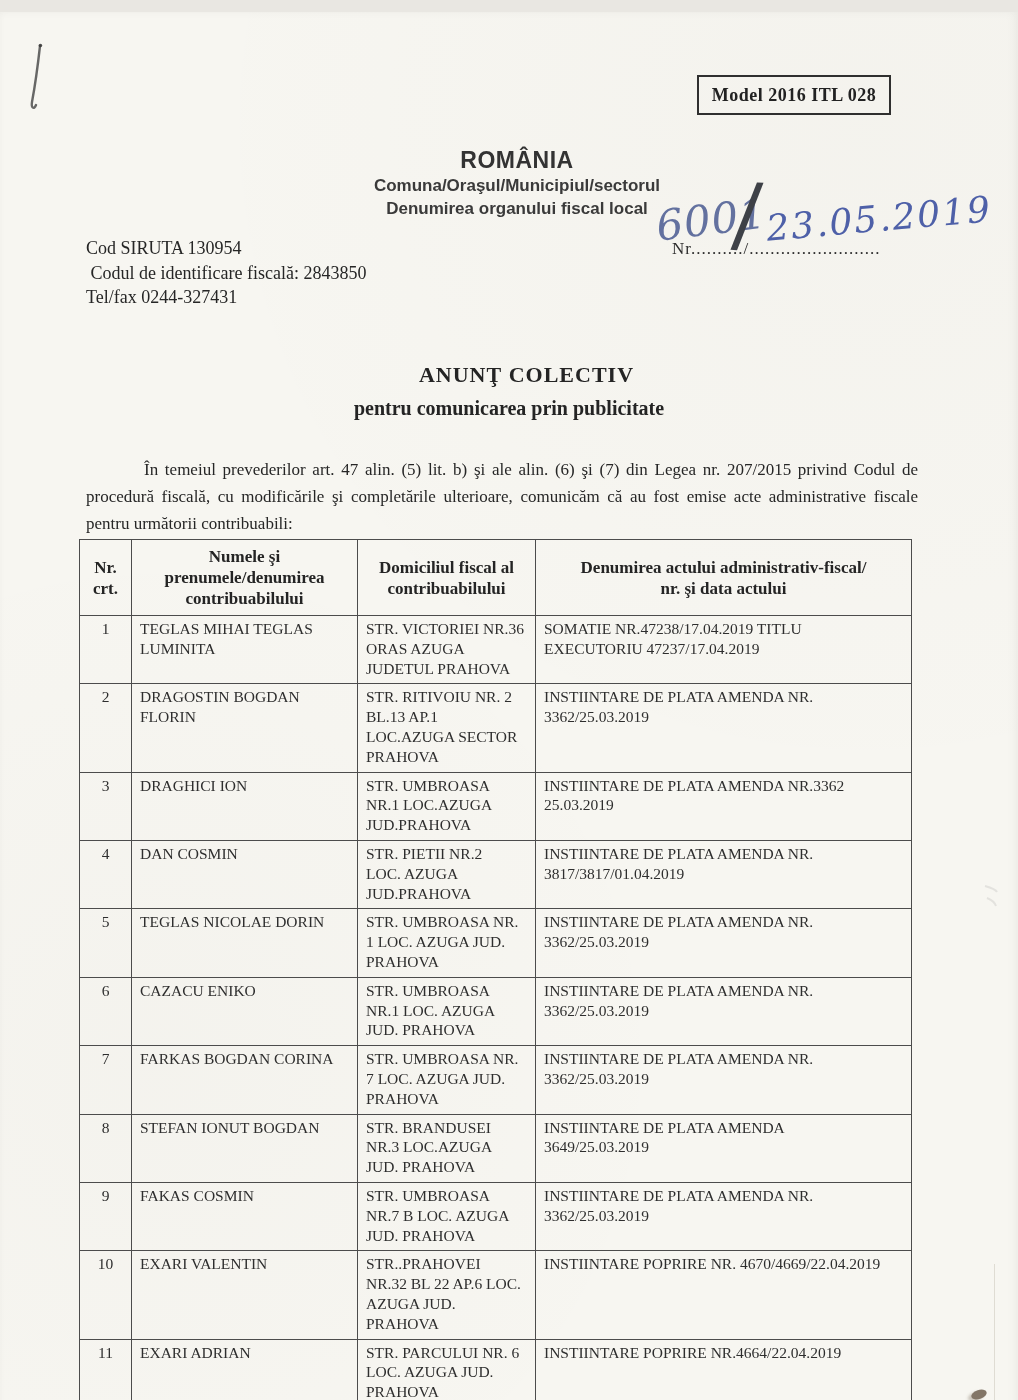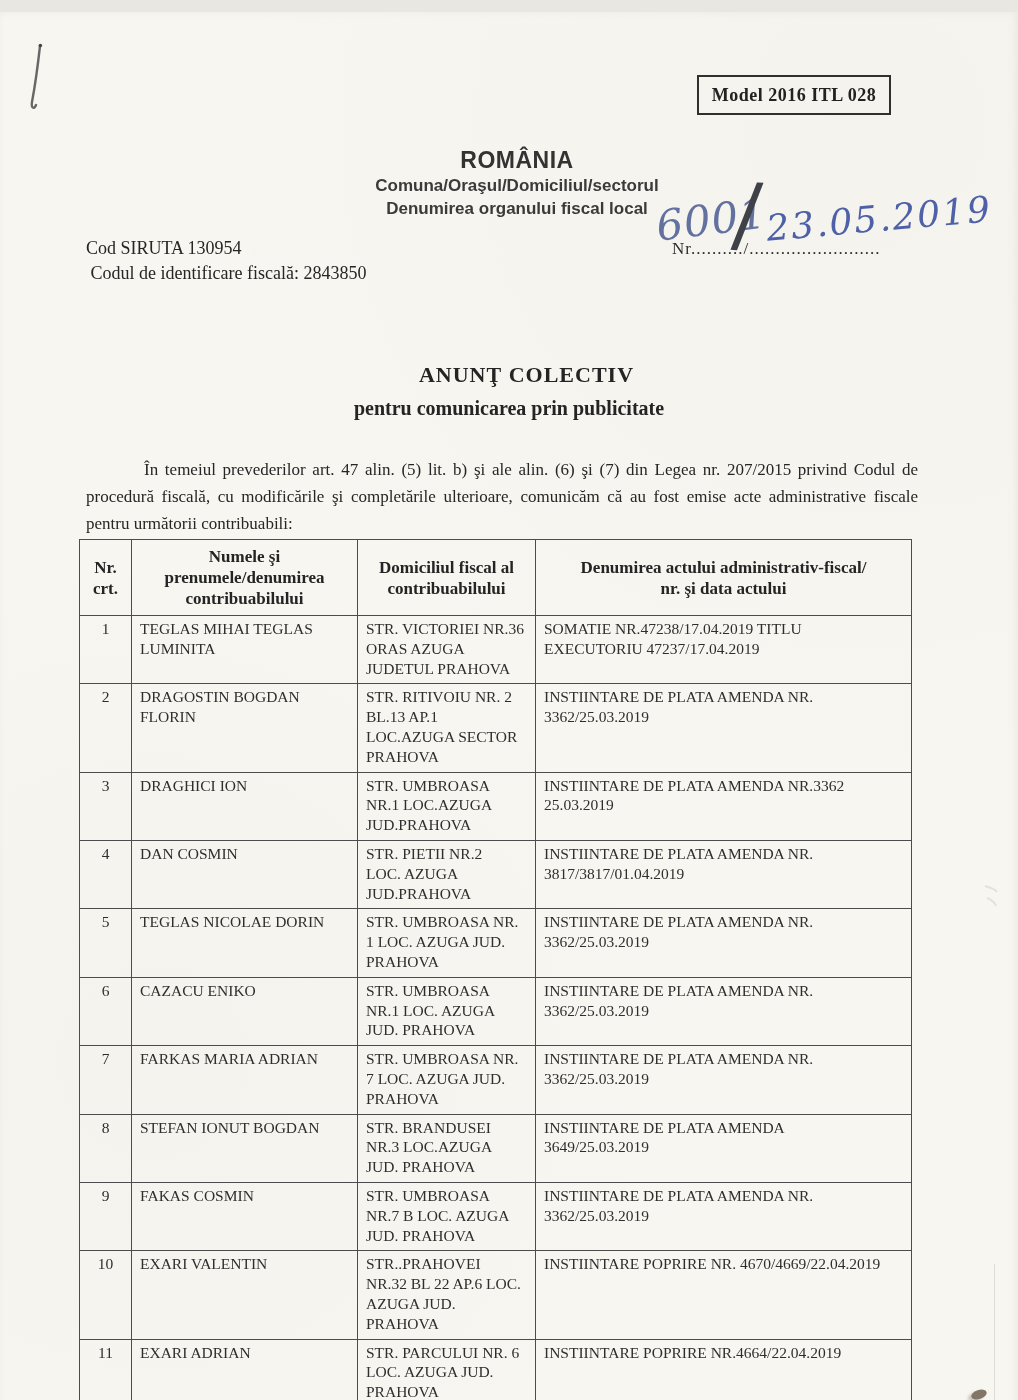--- a/index.html
+++ b/index.html
@@ -89,27 +89,28 @@
 
   <svg class="abs pen-mark" width="40" height="90" viewBox="0 0 40 90">
     <path d="M22 12 C20 30 17 52 14 68 C13 74 16 76 18 71" fill="none" stroke="#4d4d4d" stroke-width="2.4" stroke-linecap="round" opacity="0.85"></path>
     <circle cx="22.4" cy="11.5" r="1.8" fill="#3c3c3c" opacity="0.9"></circle>
   </svg>
 
   <div class="abs model-box">Model 2016 ITL 028</div>
 
   <div class="abs header-center">
     <div class="country">ROMÂNIA</div>
-    <div class="org-line">Comuna/Oraşul/Domiciliul/sectorul</div>
+    <div class="org-line">Comuna/Oraşul/Municipiul/sectorul</div>
     <div class="org-line">Denumirea organului fiscal local</div>
   </div>
 
   <div class="abs issuer">
     <div>Cod SIRUTA 130954</div>
     <div> Codul de identificare fiscală: 2843850</div>
+    <div>Tel/fax 0244-327431</div>
   </div>
 
   <div class="abs hand hand-number">6001</div>
   <div class="abs hand hand-slash">/</div>
   <div class="abs hand hand-date">23.05.2019</div>
   <div class="abs nr-line">Nr........../.........................</div>
 
   <div class="abs doc-title">
     <div class="t1">ANUNŢ COLECTIV</div>
     <div class="t2">pentru comunicarea prin publicitate</div>
@@ -190,21 +191,21 @@
       <td class="c-nr">6</td>
       <td class="c-name">CAZACU ENIKO</td>
       <td class="c-addr">STR. UMBROASA
 NR.1 LOC. AZUGA
 JUD. PRAHOVA</td>
       <td class="c-act">INSTIINTARE DE PLATA AMENDA NR.
 3362/25.03.2019</td>
     </tr>
         <tr>
       <td class="c-nr">7</td>
-      <td class="c-name">FARKAS MARIA ADRIAN</td>
+      <td class="c-name">FARKAS BOGDAN CORINA</td>
       <td class="c-addr">STR. UMBROASA NR.
 7 LOC. AZUGA JUD.
 PRAHOVA</td>
       <td class="c-act">INSTIINTARE DE PLATA AMENDA NR.
 3362/25.03.2019</td>
     </tr>
         <tr>
       <td class="c-nr">8</td>
       <td class="c-name">STEFAN IONUT BOGDAN</td>
       <td class="c-addr">STR. BRANDUSEI

